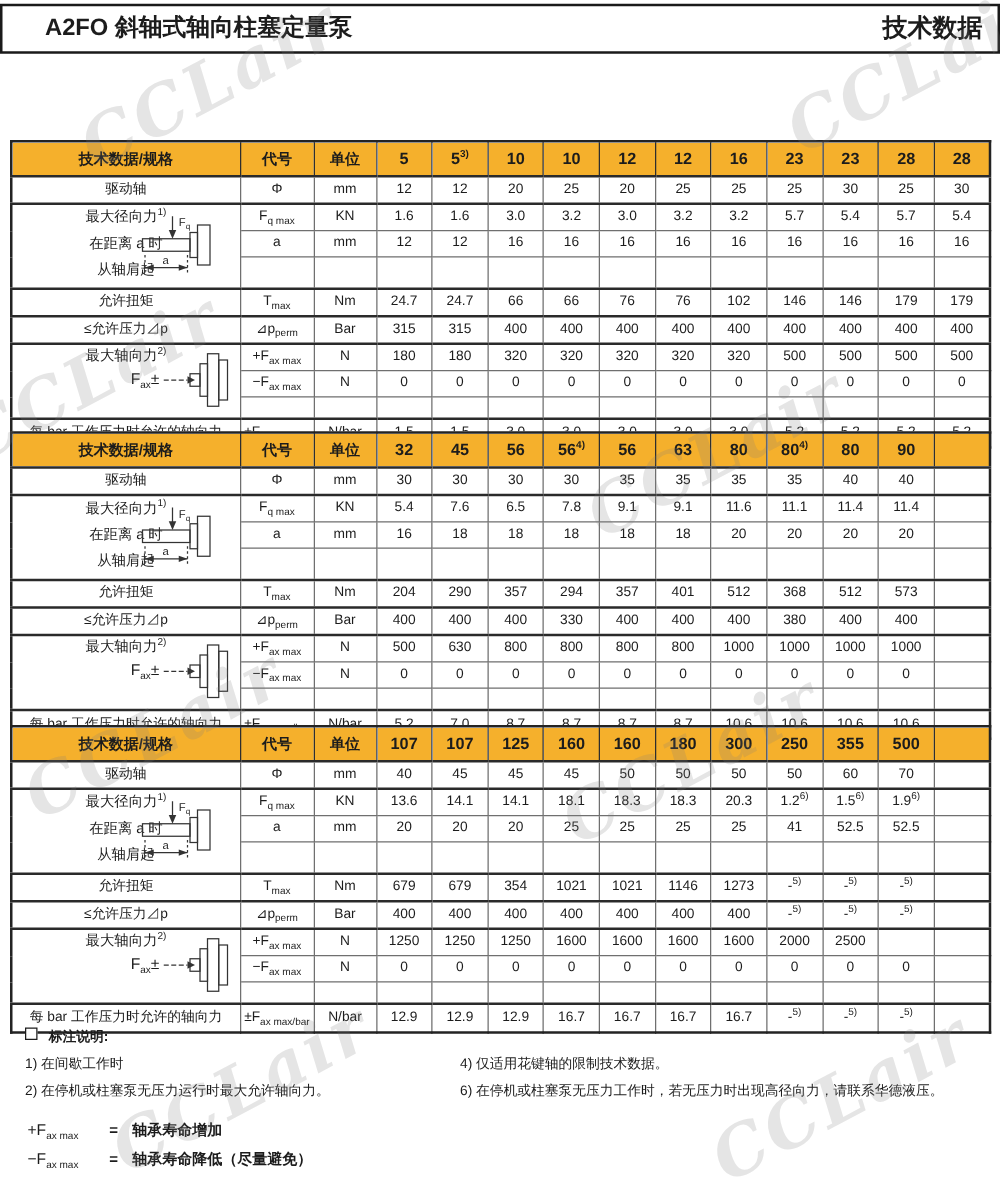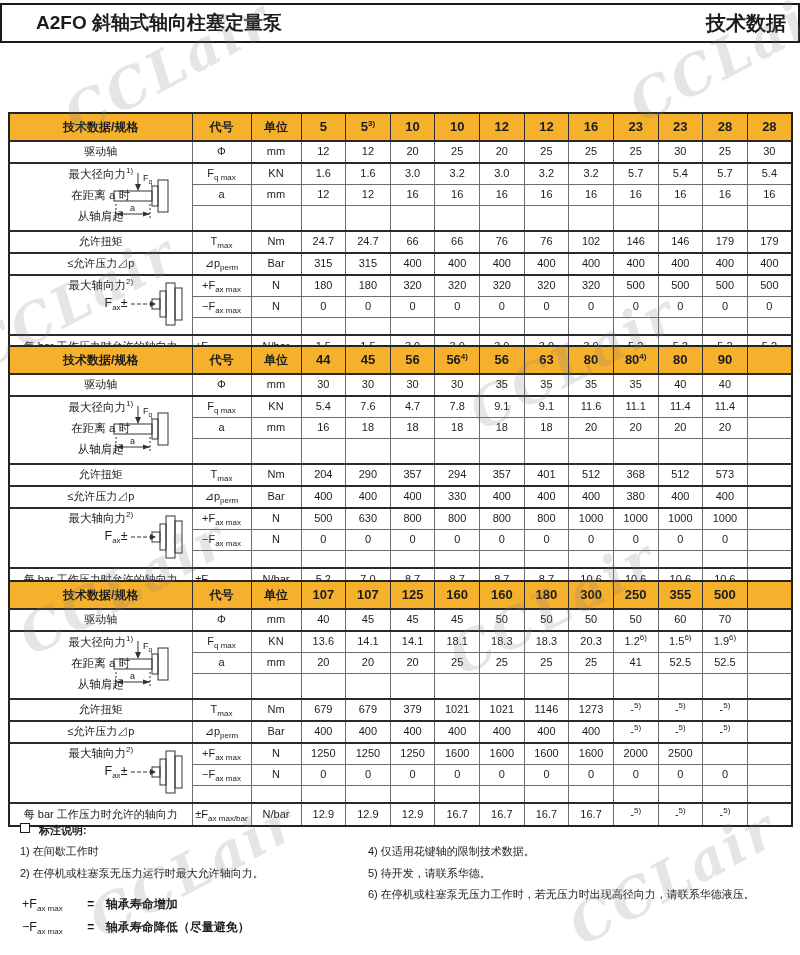--- a/index.html
+++ b/index.html
@@ -293,21 +293,21 @@
         <colgroup>
           <col style="width:183px">
           <col style="width:59px">
           <col style="width:50px">
         </colgroup>
         <tbody>
           <tr class="hdr">
             <td class="lab">技术数据/规格</td>
             <td>代号</td>
             <td>单位</td>
-            <td class="size">44</td>
+            <td class="size">32</td>
             <td class="size">45</td>
             <td class="size">56</td>
             <td class="size">56<span class="sup">4)</span></td>
             <td class="size">56</td>
             <td class="size">63</td>
             <td class="size">80</td>
             <td class="size">80<span class="sup">4)</span></td>
             <td class="size">80</td>
             <td class="size">90</td>
             <td class="size"></td>
@@ -349,21 +349,21 @@
                   <polygon points="12,44 19,41.5 19,46.5" fill="#333"></polygon>
                   <polygon points="46,44 39,41.5 39,46.5" fill="#333"></polygon>
                   <text x="39" y="11" font-size="9" fill="#222">F<tspan dy="2.5" font-size="6.5">q</tspan></text>
                   <text x="26" y="41" font-size="9" fill="#222">a</text>
                 </svg></div>
             </td>
             <td class="code">F<span class="sb">q max</span></td>
             <td class="unit">KN</td>
             <td class="val">5.4</td>
             <td class="val">7.6</td>
-            <td class="val">4.7</td>
+            <td class="val">6.5</td>
             <td class="val">7.8</td>
             <td class="val">9.1</td>
             <td class="val">9.1</td>
             <td class="val">11.6</td>
             <td class="val">11.1</td>
             <td class="val">11.4</td>
             <td class="val">11.4</td>
             <td class="val"></td>
           </tr>
           <tr>
@@ -617,21 +617,21 @@
             <td class="val"></td>
             <td class="val"></td>
             <td class="val"></td>
           </tr>
           <tr class="sep">
             <td class="lab">允许扭矩</td>
             <td class="code">T<span class="sb">max</span></td>
             <td class="unit">Nm</td>
             <td class="val">679</td>
             <td class="val">679</td>
-            <td class="val">379</td>
+            <td class="val">354</td>
             <td class="val">1021</td>
             <td class="val">1021</td>
             <td class="val">1146</td>
             <td class="val">1273</td>
             <td class="val">-<span class="sup">5)</span></td>
             <td class="val">-<span class="sup">5)</span></td>
             <td class="val">-<span class="sup">5)</span></td>
             <td class="val"></td>
           </tr>
           <tr class="sep">
@@ -737,21 +737,20 @@
     <div class="notes-header">
       <span class="sq hollow"></span><span>标注说明:</span>
     </div>
     <div class="ncols">
       <div class="ncol l">
         <div class="nline">1) 在间歇工作时</div>
         <div class="nline">2) 在停机或柱塞泵无压力运行时最大允许轴向力。</div>
       </div>
       <div class="ncol r">
         <div class="nline">4) 仅适用花键轴的限制技术数据。</div>
-        <div class="nline">5) 待开发，请联系华德。</div>
         <div class="nline">6) 在停机或柱塞泵无压力工作时，若无压力时出现高径向力，请联系华德液压。</div>
       </div>
     </div>
   </div>
 
   <div class="notice">
     <div class="nt-line">
       <span class="nt-sym"><span>+F</span><span class="sb">ax max</span></span>
       <span class="nt-eq">=</span>
       <span>轴承寿命增加</span>

